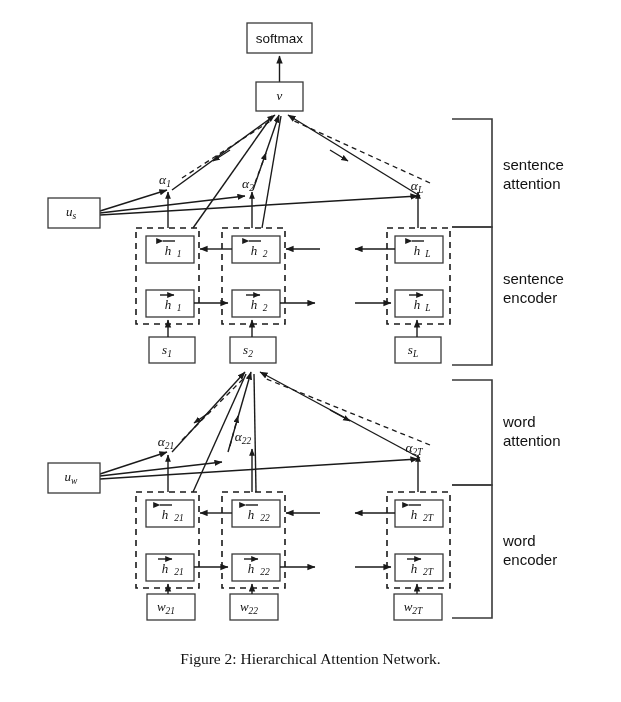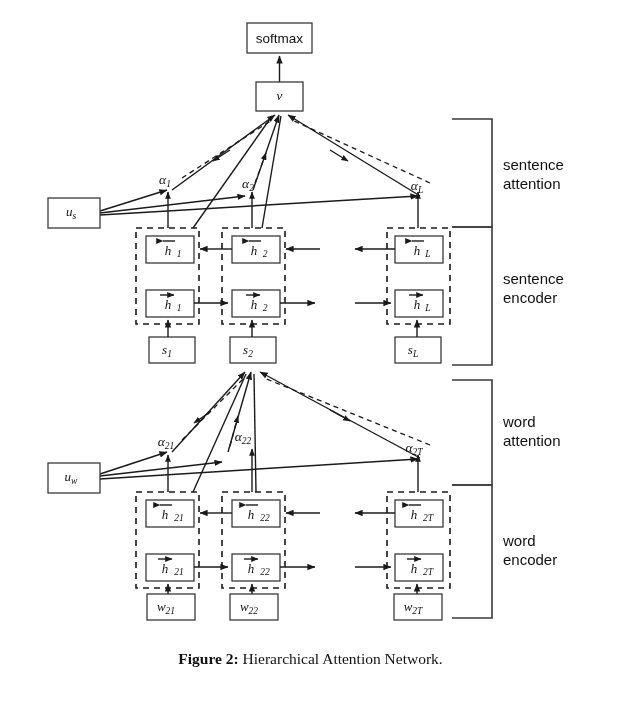--- a/index.html
+++ b/index.html
@@ -91,21 +91,21 @@
     position: absolute;
     left: 0;
     top: 650px;
     width: 621px;
     text-align: center;
     font-family: "Liberation Serif", serif;
     font-size: 15.5px;
     color: #111111;
   }
   .caption b {
-    font-weight: bold;
+    font-weight: normal;
   }
   .arrowhead {
     fill: #1a1a1a;
   }
 </style>
 </head>
 <body>
 
 <div id="figure-root">
 

